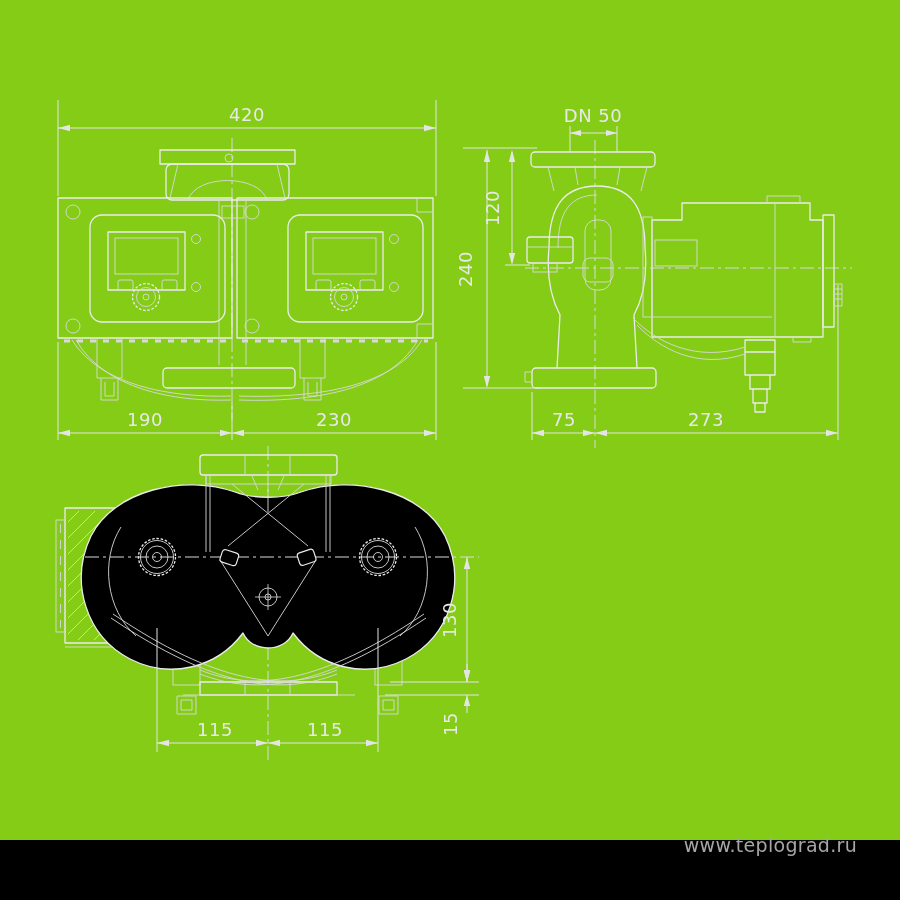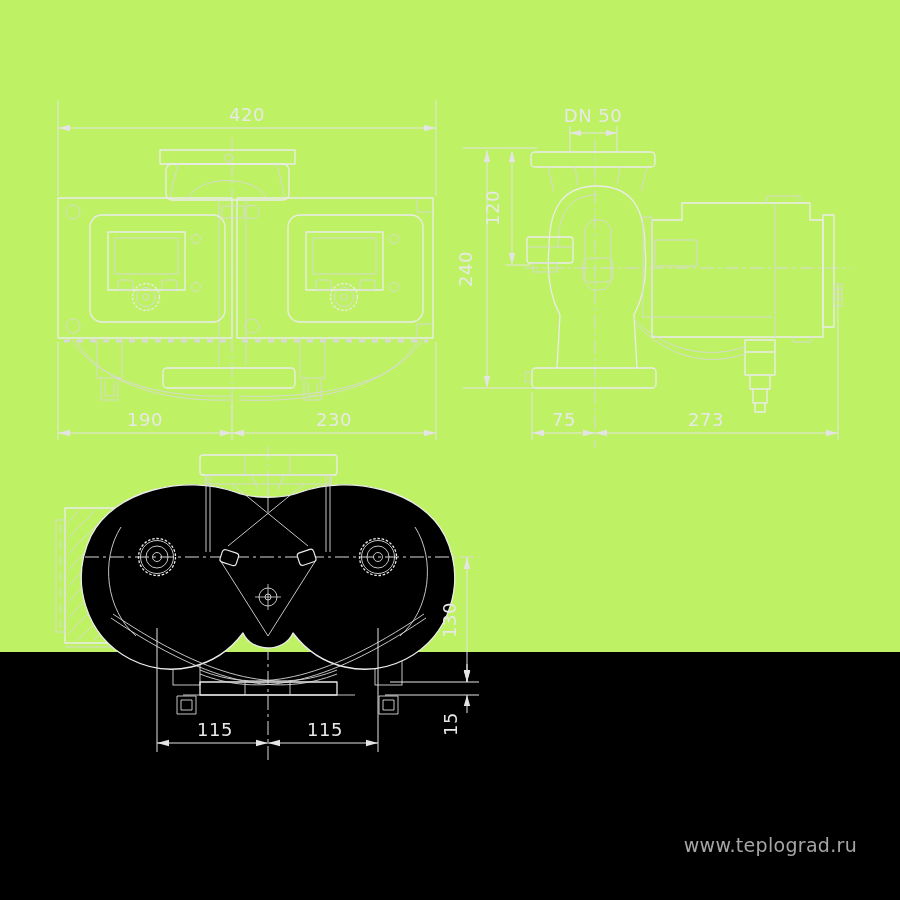--- a/index.html
+++ b/index.html
@@ -2,21 +2,21 @@
 <html><head>
 <meta charset="utf-8">
 <style>
   html, body {
     margin: 0; padding: 0;
     background: #000;
     width: 900px; height: 900px;
     overflow: hidden;
     font-family: "DejaVu Sans", sans-serif;
   }
-  .stage { position: relative; width: 900px; height: 652px; background: #bef264; }
+  .stage { position: relative; width: 900px; height: 840px; background: #84cc16; }
   svg { display: block; }
   .ln     { stroke: #ebebeb; stroke-width: 1.3; fill: none; stroke-linecap: round; stroke-linejoin: round; }
   .ln-thin{ stroke: #d9d9d9; stroke-width: 0.9; fill: none; }
   .ln-fill{ stroke: #ebebeb; stroke-width: 1.3; fill: #000; stroke-linejoin: round; }
   .center { stroke: #d9d9d9; stroke-width: 1; fill: none; stroke-dasharray: 14 4 3 4; }
   .dimln  { stroke: #e4e4e4; stroke-width: 1; fill: none; }
   .arrow  { fill: #e4e4e4; stroke: none; }
   .dimtxt { fill: #e8e8e8; font-size: 18px; letter-spacing: 0.5px; }
   .anchor-mid { text-anchor: middle; }
   .knob   { stroke: #ebebeb; stroke-width: 1.3; fill: none; stroke-dasharray: 2.6 1.7; }

